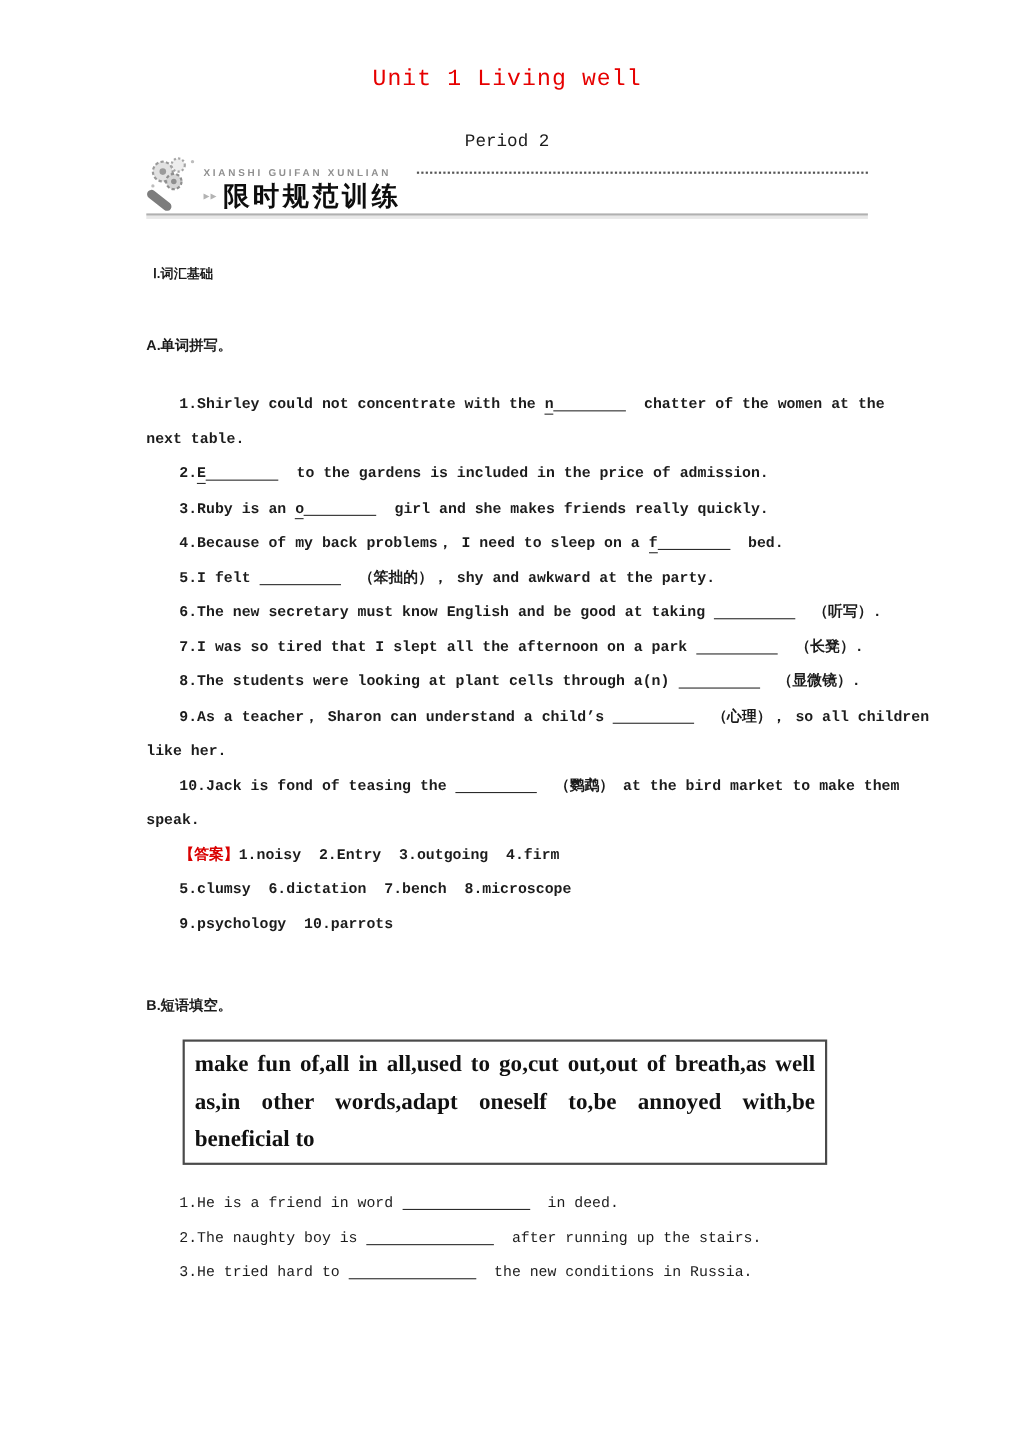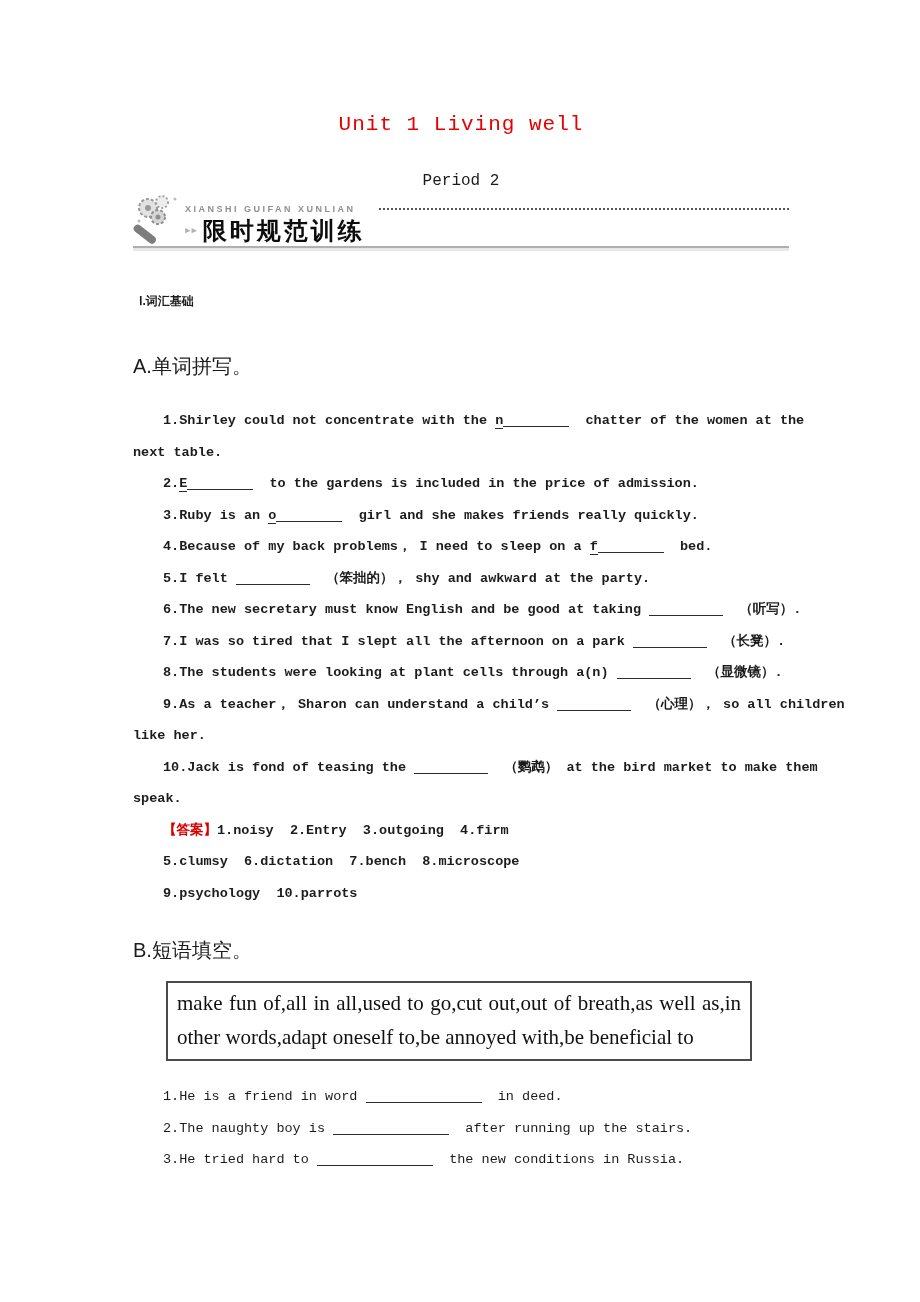--- a/index.html
+++ b/index.html
@@ -5,21 +5,21 @@
   html,body{margin:0;padding:0;background:#fff;}
   .page{
     position:relative;
     width:920px;height:1302px;
     background:#ffffff;
     overflow:hidden;
     font-family:"Liberation Mono", monospace;
     font-size:13.5px;
     color:#1c1c1c;
     box-sizing:border-box;
-    padding-top:112px;
+    padding-top:60px;
   }
   .content{margin:0 131px 0 133px;}
 
   
   .doc-title{
     text-align:center;
     font-size:21px;
     line-height:26px;
     color:#e60000;
     letter-spacing:1px;
@@ -61,21 +61,21 @@
   }
 
   
   .h-vocab{
     font-family:"Liberation Sans", sans-serif;
     font-weight:bold;font-size:12px;line-height:22px;
     margin:42px 0 0 6px;
   }
   .h-sub{
     font-family:"Liberation Sans", sans-serif;
-    font-weight:normal;font-size:20px;line-height:22px;
+    font-weight:bold;font-size:13px;line-height:22px;
     margin:43px 0 0 0;
   }
 
   
   .items{margin-top:28px;font-weight:bold;}
   p.item{
     margin:0;line-height:31.5px;
     text-indent:30px;
     white-space:pre;
   }
@@ -100,20 +100,21 @@
     border:2px solid #4a4a4a;
     padding:3px 9px 5px 9px;
   }
   .phrase-box p{
     margin:0;
     font-family:"Liberation Serif", serif;
     font-size:21px;
     line-height:34px;
     text-align:justify;
     color:#111;
+    font-weight:bold;
   }
   .items-b{margin-top:20px;}
 </style>
 </head>
 <body>
 
 <div class="page">
   <div class="content">
 
     <div class="doc-title">Unit 1 Living well</div>
@@ -156,21 +157,21 @@
       <p class="item"><span>9.As a teacher， Sharon can understand a child’s </span><span class="blank blank-full"></span><span>  （心理）， so all children
 like her.</span></p>
       <p class="item"><span>10.Jack is fond of teasing the </span><span class="blank blank-full"></span><span>  （鹦鹉） at the bird market to make them
 speak.</span></p>
 
       <p class="item"><span class="ans-label">【答案】</span><span>1.noisy  2.Entry  3.outgoing  4.firm</span></p>
       <p class="item">5.clumsy  6.dictation  7.bench  8.microscope</p>
       <p class="item">9.psychology  10.parrots</p>
     </div>
 
-    <div class="h-sub" style="margin-top:30px;">B.短语填空。</div>
+    <div class="h-sub" style="margin-top:46px;">B.短语填空。</div>
 
     <div class="phrase-box">
       <p>make fun of,all in all,used to go,cut out,out of breath,as well as,in other words,adapt oneself to,be annoyed with,be beneficial to</p>
     </div>
 
     <div class="items-b">
       <p class="item"><span>1.He is a friend in word </span><span class="blank blank-b"></span><span>  in deed.</span></p>
       <p class="item"><span>2.The naughty boy is </span><span class="blank blank-b"></span><span>  after running up the stairs.</span></p>
       <p class="item"><span>3.He tried hard to </span><span class="blank blank-b"></span><span>  the new conditions in Russia.</span></p>
     </div>

